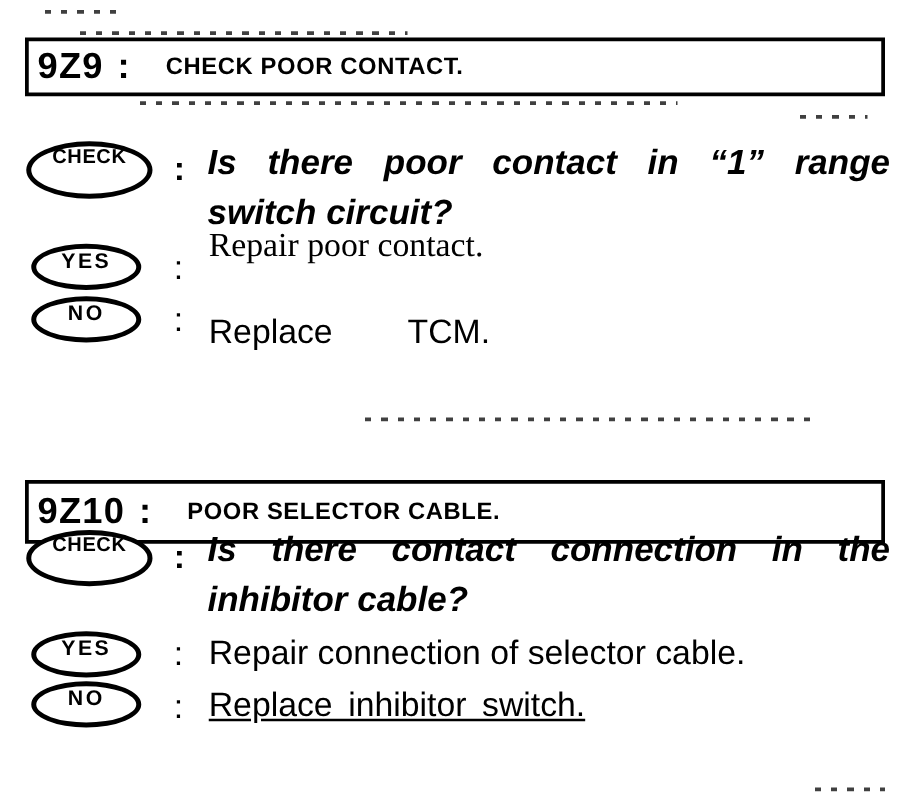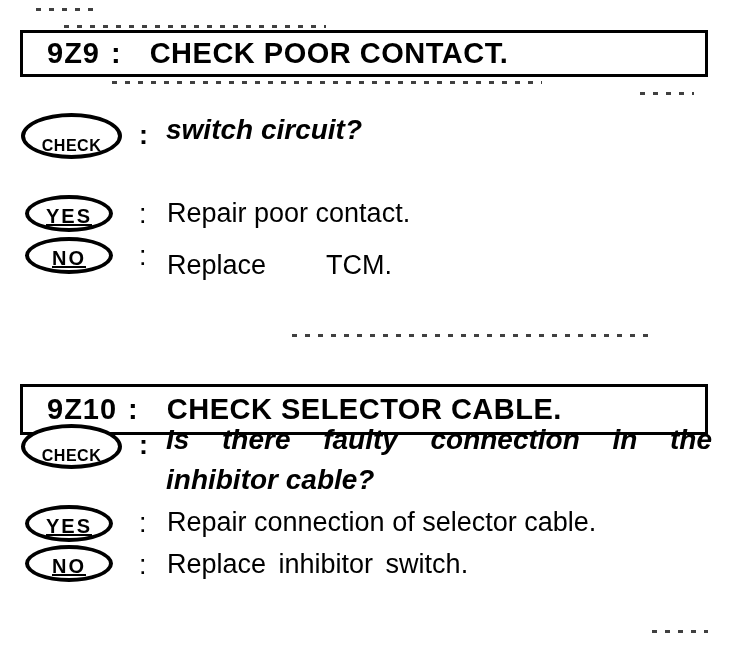--- a/index.html
+++ b/index.html
@@ -15,40 +15,40 @@
     color: var(--ink);
     overflow: hidden;
   }
 
   
   .hbox {
     position: absolute;
     border: 3px solid var(--ink);
     display: flex;
     align-items: center;
-    padding-left: 24px;
+    padding-left: 7px;
     background: var(--paper);
   }
   .hcode  { font-size: 29px; font-weight: 700; letter-spacing: 1px; }
   .hcolon { font-size: 29px; font-weight: 700; margin-left: 11px; }
-  .htitle { font-size: 29px; font-weight: 700; letter-spacing: 0.5px; margin-left: 29px; white-space: nowrap; }
+  .htitle { font-size: 19px; font-weight: 700; letter-spacing: 0.5px; margin-left: 29px; white-space: nowrap; }
 
   
   .badge {
     position: absolute;
     border: 4px solid var(--ink);
     border-radius: 50%;
     display: flex;
-    align-items: flex-end;
+    align-items: flex-start;
     justify-content: center;
     background: var(--paper);
     font-weight: 700;
   }
   .badge-check { width: 101px; height: 46px; font-size: 16px; letter-spacing: 0.5px; }
-  .badge-small { width: 88px;  height: 37px; font-size: 20px; letter-spacing: 2px; text-decoration: underline; }
+  .badge-small { width: 88px;  height: 37px; font-size: 17px; letter-spacing: 2px; }
 
   .colon {
     position: absolute;
     font-size: 27px;
     line-height: 32px;
     font-weight: 400;
   }
   .colon.q { font-weight: 700; }
 
   .question {
@@ -94,55 +94,56 @@
     <span class="hcode">9Z9</span>
     <span class="hcolon">:</span>
     <span class="htitle">CHECK POOR CONTACT.</span>
   </div>
 
   <div class="badge badge-check" style="left:21px; top:113px;">
     <span>CHECK</span>
   </div>
   <div class="colon q" style="left:139px; top:119px;">:</div>
   <div class="question" style="left:166px; top:110px; width:546px;">
+    <span class="jline">Is there poor contact in “1” range</span>
     <span class="qline">switch circuit?</span>
   </div>
 
   <div class="badge badge-small" style="left:25px; top:195px;">
     <span>YES</span>
   </div>
   <div class="colon" style="left:139px; top:198px;">:</div>
-  <div class="answer" style="left:167px; top:196px;">Repair poor contact.</div>
+  <div class="answer" style="left:167px; top:179px;font-family:Liberation Serif, serif;">Repair poor contact.</div>
 
   <div class="badge badge-small" style="left:25px; top:237px;">
     <span>NO</span>
   </div>
   <div class="colon" style="left:139px; top:240px;">:</div>
   <div class="answer" style="left:167px; top:248px;">Replace&nbsp;&nbsp;&nbsp;&nbsp;&nbsp;&nbsp;&nbsp;&nbsp;TCM.</div>
 
   <div class="hbox" style="left:20px; top:340px; width:688px; height:51px;margin-top:44px;">
     <span class="hcode">9Z10</span>
     <span class="hcolon">:</span>
-    <span class="htitle">CHECK SELECTOR CABLE.</span>
+    <span class="htitle">POOR SELECTOR CABLE.</span>
   </div>
 
   <div class="badge badge-check" style="left:21px; top:424px; height:45px;">
     <span>CHECK</span>
   </div>
   <div class="colon q" style="left:139px; top:429px;">:</div>
   <div class="question" style="left:166px; top:420px; width:546px;">
-    <span class="jline">Is there faulty connection in the</span>
+    <span class="jline">Is there contact connection in the</span>
     <span class="qline">inhibitor cable?</span>
   </div>
 
   <div class="badge badge-small" style="left:25px; top:505px;">
     <span>YES</span>
   </div>
   <div class="colon" style="left:139px; top:507px;">:</div>
   <div class="answer" style="left:167px; top:505px;">Repair connection of selector cable.</div>
 
   <div class="badge badge-small" style="left:25px; top:545px;">
     <span>NO</span>
   </div>
   <div class="colon" style="left:139px; top:549px;">:</div>
-  <div class="answer wordy" style="left:167px; top:547px;">Replace inhibitor switch.</div>
+  <div class="answer wordy" style="left:167px; top:547px;text-decoration:underline;">Replace inhibitor switch.</div>
 
 </div>
 
 </body></html>

